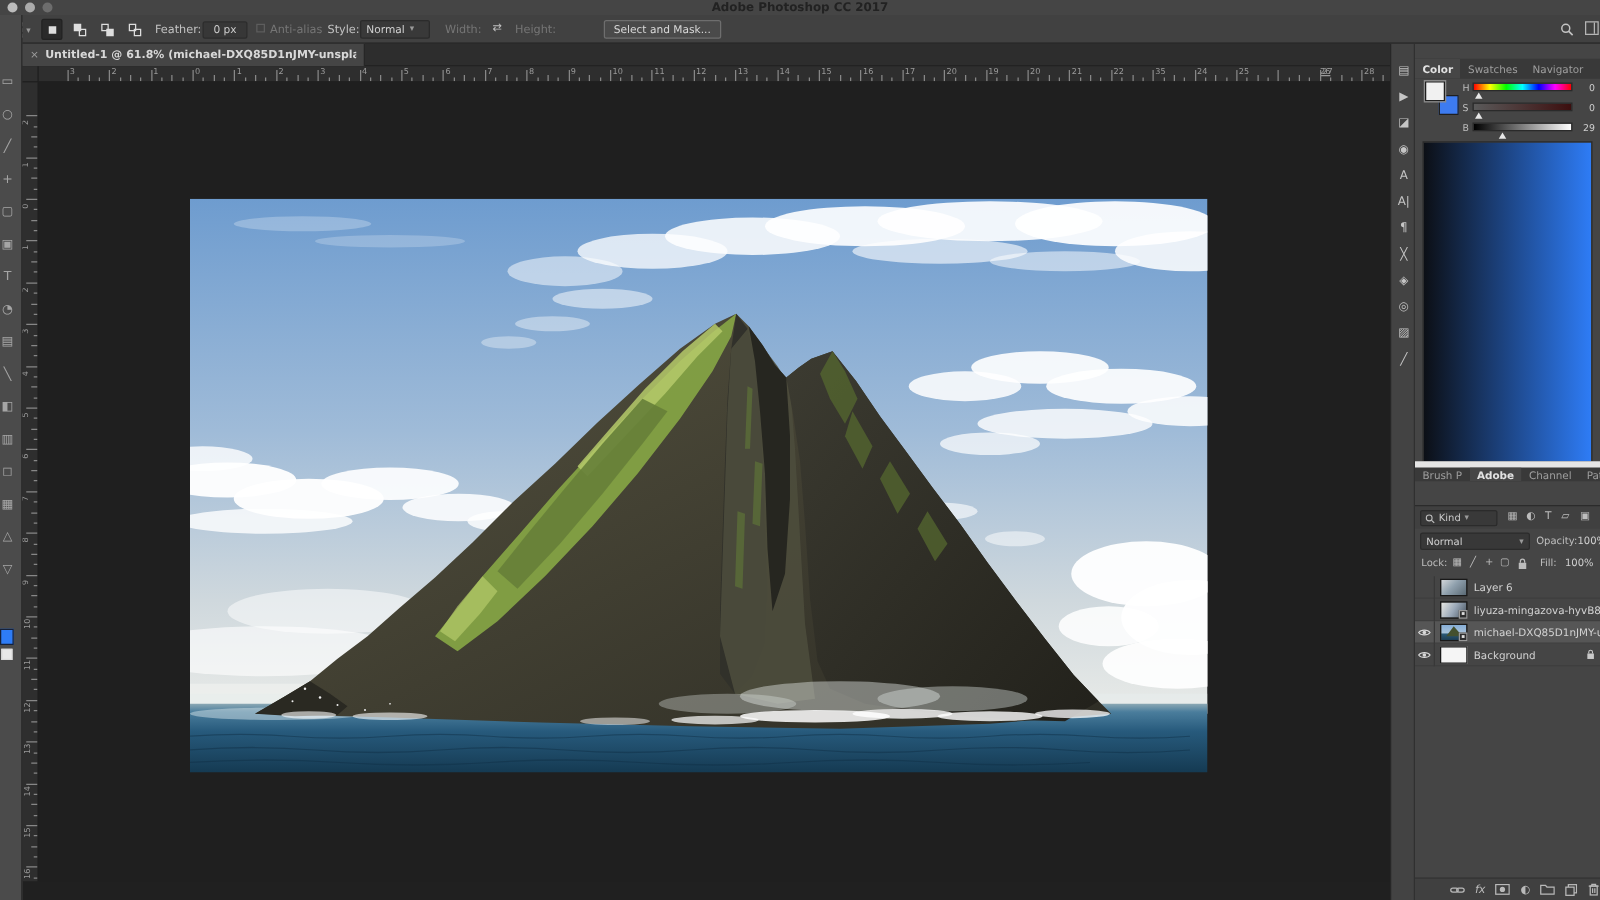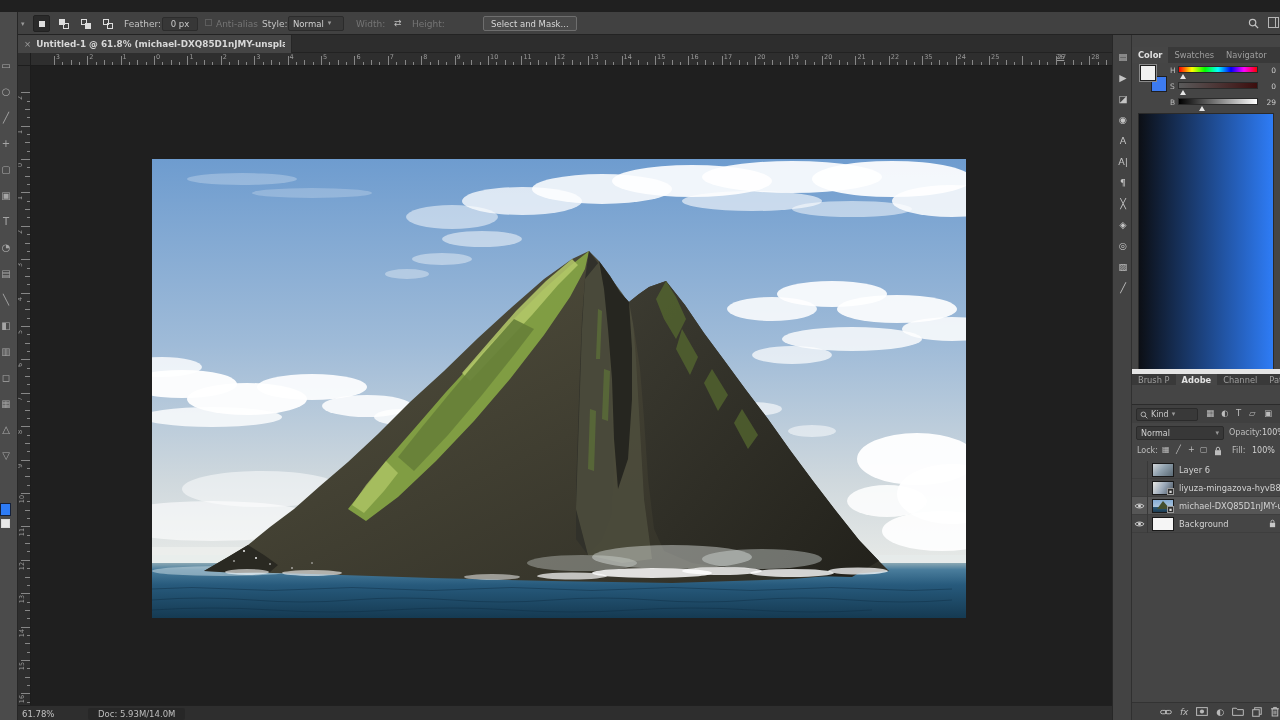--- a/index.html
+++ b/index.html
@@ -156,20 +156,26 @@
       <path d="M1,2.8 H9" stroke="currentColor" fill="none"></path>
       <path d="M3.5,2.8 V1.4 H6.5 V2.8" stroke="currentColor" fill="none"></path>
       <rect x="2.2" y="2.8" width="5.6" height="7.2" fill="none" stroke="currentColor"></rect>
       <path d="M4.1,4.6 V8.4 M5.9,4.6 V8.4" stroke="currentColor"></path>
     </symbol>
   </defs>
 </svg>
 
 <div id="app">
 
+  <div id="titlebar" class="abs">
+    <span class="traffic abs" style="left:6px;background:#bcbcbc"></span>
+    <span class="traffic abs" style="left:20px;background:#ababab"></span>
+    <span class="traffic abs" style="left:34px;background:#6d6d6d"></span>
+    <div id="title-text" class="abs">Adobe Photoshop CC 2017</div>
+  </div>
 
   <div id="optionsbar" class="abs">
     <span id="tool-preset" class="abs"></span>
     <span id="tool-preset-chev" class="abs chev">▾</span>
 
     <span class="mbtn active abs" style="left:33px">
         <span class="dual">
           <span class="sq-fill p00" style="left:2px;top:2px"></span>
         </span>
       </span>
@@ -622,25 +628,20 @@
         <ellipse cx="640" cy="414" rx="42" ry="4" opacity="0.8"></ellipse>
         <ellipse cx="706" cy="412" rx="30" ry="3.5" opacity="0.75"></ellipse>
         <ellipse cx="420" cy="417" rx="35" ry="3.5" opacity="0.7"></ellipse>
         <ellipse cx="340" cy="418" rx="28" ry="3" opacity="0.5"></ellipse>
         <ellipse cx="160" cy="414" rx="30" ry="3" opacity="0.6"></ellipse>
         <ellipse cx="95" cy="413" rx="22" ry="3" opacity="0.6"></ellipse>
       </g>
     </svg>
   </div>
 
-  <div id="statusbar" class="abs">
-    <span id="status-zoom" class="abs">61.78%</span>
-    <span id="status-doc" class="abs">Doc: 5.93M/14.0M</span>
-    <span id="status-arrow" class="abs">›</span>
-  </div>
 
   <div id="panel-dock" class="abs">
       <span class="dock-icon" style="top: 16px;">▤</span>
       <span class="dock-icon" style="top: 37px;">▶</span>
       <span class="dock-icon" style="top: 58px;">◪</span>
       <span class="dock-icon" style="top: 79px;">◉</span>
       <span class="dock-icon" style="top: 100px;">A</span>
       <span class="dock-icon" style="top: 121px;">A|</span>
       <span class="dock-icon" style="top: 142px;">¶</span>
       <span class="dock-icon" style="top: 163px;">╳</span>

